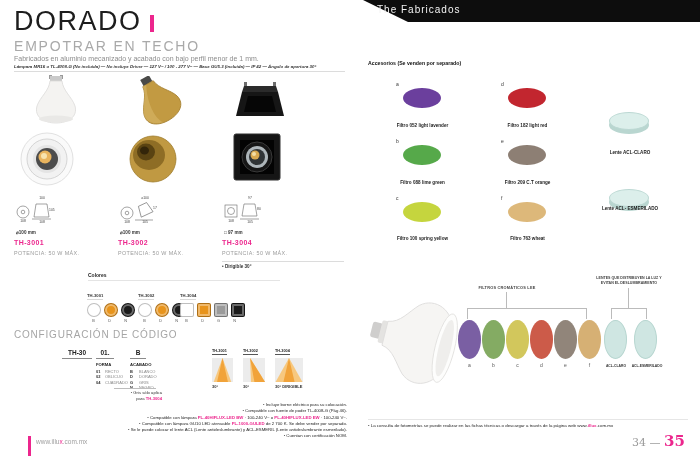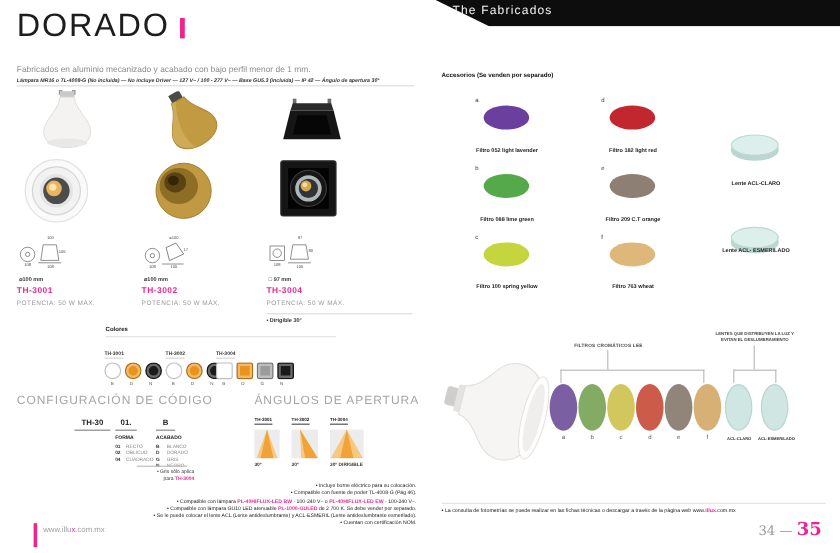--- a/index.html
+++ b/index.html
@@ -80,20 +80,21 @@
 </style>
 </head>
 <body>
 
 <div id="canvas">
 
   <div class="abs" style="left:14px;top:6px;display:flex;align-items:center;">
     <div class="title">DORADO</div>
     <div class="title-bar" style="margin-left:8px;margin-top:4px;"></div>
   </div>
+  <div class="abs subtitle" style="left:14px;top:38px;">EMPOTRAR EN TECHO</div>
   <div class="abs desc" style="left:14px;top:55px;">Fabricados en aluminio mecanizado y acabado con bajo perfil menor de 1 mm.</div>
   <div class="abs specline" style="left:14px;top:64px;">Lámpara MR16 o TL-4008-G (No incluida) — No incluye Driver — 127 V~ / 100 - 277 V~ — Base GU5.3 (incluida) — IP 42 — Ángulo de apertura 30°</div>
   <div class="abs rule" style="left:14px;top:71px;width:331px;"></div>
 
   <div class="abs prod" style="left:14px;top:74px;">
     <svg class="abs" style="left:16px;top:1px;" width="52" height="50" viewBox="0 0 52 50">
       <rect x="19" y="0" width="3" height="4" fill="#9a9a9a"></rect>
         <rect x="30" y="0" width="3" height="4" fill="#9a9a9a"></rect>
       <rect x="20" y="1" width="12" height="5" fill="#c9c9c9"></rect>
       <path d="M20,6 C19,16 10,22 7,31 C4,42 14,48 26,48 C38,48 48,42 45,31 C42,22 33,16 32,6 Z" fill="#f4f3f1" stroke="#dcdbd9" stroke-width="0.8"></path>
@@ -257,21 +258,20 @@
     <div class="opt"><b>G</b><span>GRIS</span></div>
     <div class="opt"><b>N</b><span>NEGRO</span></div>
   </div>
 
   <div class="abs rule" style="left:114px;top:388px;width:42px;border-top-color:#bdbdbd;"></div>
   <div class="abs cfg-note" style="left:114px;top:390px;width:48px;text-align:right;">
     <div><span>• Gris sólo aplica</span></div>
     <div><span>para </span><span class="pk">TH-3004</span></div>
   </div>
 
-  <div class="abs sec-h" style="left:212px;top:329px;">ÁNGULOS DE APERTURA</div>
 
   <div class="abs" style="left:212px;top:338px;width:24px;">
     <span class="ang-model">TH-3001</span>
     <div class="beam-box" style="width:21px;height:24px;margin-top:2px;">
         <div class="beam-l"></div>
         <div class="beam"></div>
       </div>
     <div class="ang-lab" style="margin-top:2px;">30°</div>
   </div>
   <div class="abs" style="left:243px;top:338px;width:25px;">

